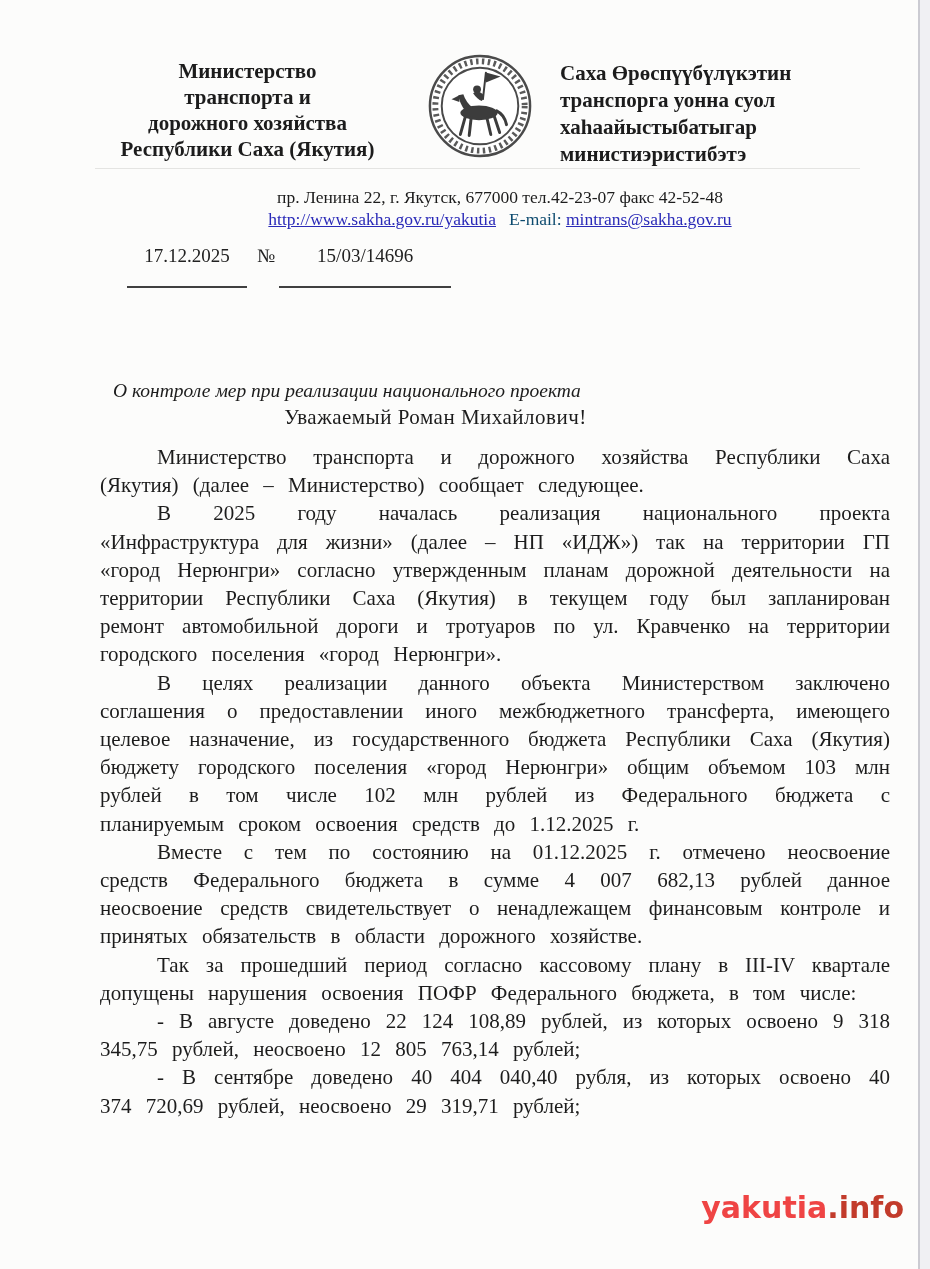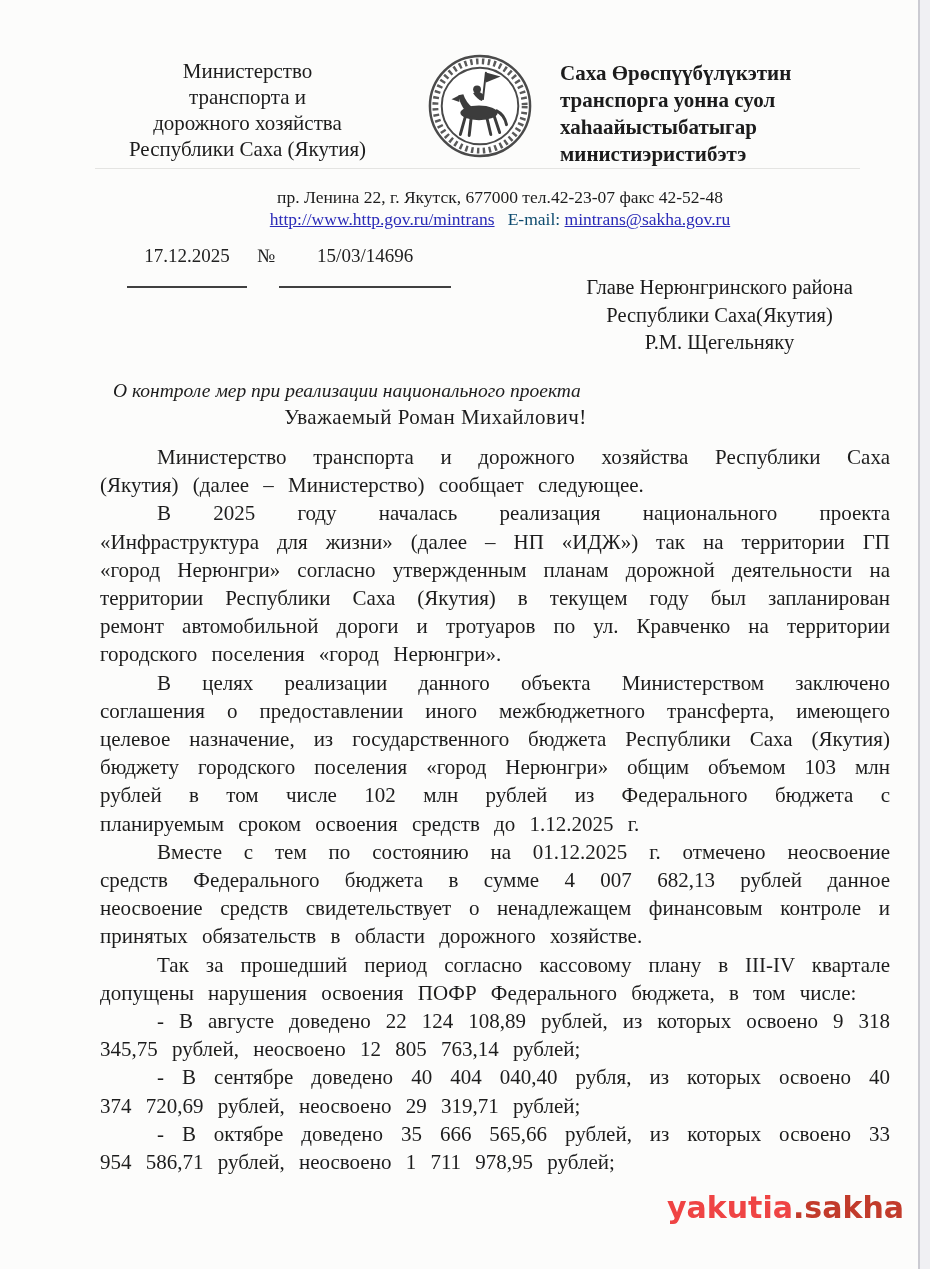--- a/index.html
+++ b/index.html
@@ -18,21 +18,21 @@
     position: absolute;
     top: 52px; left: 95px;
     width: 800px;
     display: flex;
     align-items: flex-start;
   }
   .org-left {
     width: 305px;
     padding-top: 6px;
     text-align: center;
-    font-weight: normal;
+    font-weight: bold;
     font-size: 21px;
     line-height: 26px;
     white-space: pre-line;
   }
   .emblem-wrap {
     width: 160px;
     display: flex;
     justify-content: center;
     padding-top: 0;
   }
@@ -173,50 +173,46 @@
 транспорга уонна суол
 хаһаайыстыбатыгар
 министиэристибэтэ</div>
   </div>
 
   <div class="faint-rule"></div>
 
   <div class="contact">
     <div>пр. Ленина 22, г. Якутск, 677000 тел.42-23-07 факс 42-52-48</div>
     <div>
-      <span class="link">http://www.http.gov.ru/mintrans</span>
+      <span class="link">http://www.sakha.gov.ru/yakutia</span>
       <span>&nbsp;</span>
       <span class="email-label">E-mail:</span>
       <span class="link">mintrans@sakha.gov.ru</span>
     </div>
   </div>
 
   <div class="ref-row">
     <span class="ref-underline ref-date">17.12.2025</span>
     <span class="ref-nsign">№</span>
     <span class="ref-underline ref-number">15/03/14696</span>
   </div>
 
-  <div class="recipient">Главе Нерюнгринского района
-Республики Саха(Якутия)
-Р.М. Щегельняку</div>
 
   <div class="subject">О контроле мер при реализации национального проекта</div>
   <div class="salutation">Уважаемый Роман Михайлович!</div>
 
   <div class="body-text">
     <p>Министерство транспорта и дорожного хозяйства Республики Саха (Якутия) (далее – Министерство) сообщает следующее.</p>
     <p>В 2025 году началась реализация национального проекта «Инфраструктура для жизни» (далее – НП «ИДЖ») так на территории ГП «город Нерюнгри» согласно утвержденным планам дорожной деятельности на территории Республики Саха (Якутия) в текущем году был запланирован ремонт автомобильной дороги и тротуаров по ул. Кравченко на территории городского поселения «город Нерюнгри».</p>
     <p>В целях реализации данного объекта Министерством заключено соглашения о предоставлении иного межбюджетного трансферта, имеющего целевое назначение, из государственного бюджета Республики Саха (Якутия) бюджету городского поселения «город Нерюнгри» общим объемом 103 млн рублей в том числе 102 млн рублей из Федерального бюджета с планируемым сроком освоения средств до 1.12.2025 г.</p>
     <p>Вместе с тем по состоянию на 01.12.2025 г. отмечено неосвоение средств Федерального бюджета в сумме 4 007 682,13 рублей данное неосвоение средств свидетельствует о ненадлежащем финансовым контроле и принятых обязательств в области дорожного хозяйстве.</p>
     <p>Так за прошедший период согласно кассовому плану в III-IV квартале допущены нарушения освоения ПОФР Федерального бюджета, в том числе:</p>
     <p>- В августе доведено 22 124 108,89 рублей, из которых освоено 9 318 345,75 рублей, неосвоено 12 805 763,14 рублей;</p>
     <p>- В сентябре доведено 40 404 040,40 рубля, из которых освоено 40 374 720,69 рублей, неосвоено 29 319,71 рублей;</p>
-    <p>- В октябре доведено 35 666 565,66 рублей, из которых освоено 33 954 586,71 рублей, неосвоено 1 711 978,95 рублей;</p>
   </div>
 
   <div class="watermark">
-    <span class="wm-black">yakutia</span><span class="wm-red">.sakha</span>
+    <span class="wm-black">yakutia</span><span class="wm-red">.info</span>
   </div>
 
   <div class="edge-strip"></div>
 
 </div>
 
 </body></html>

